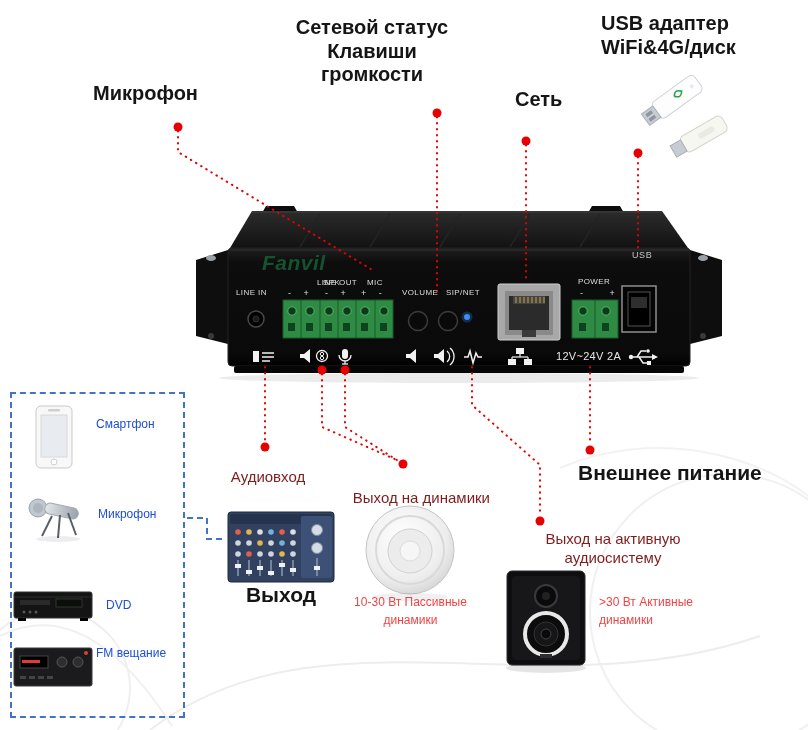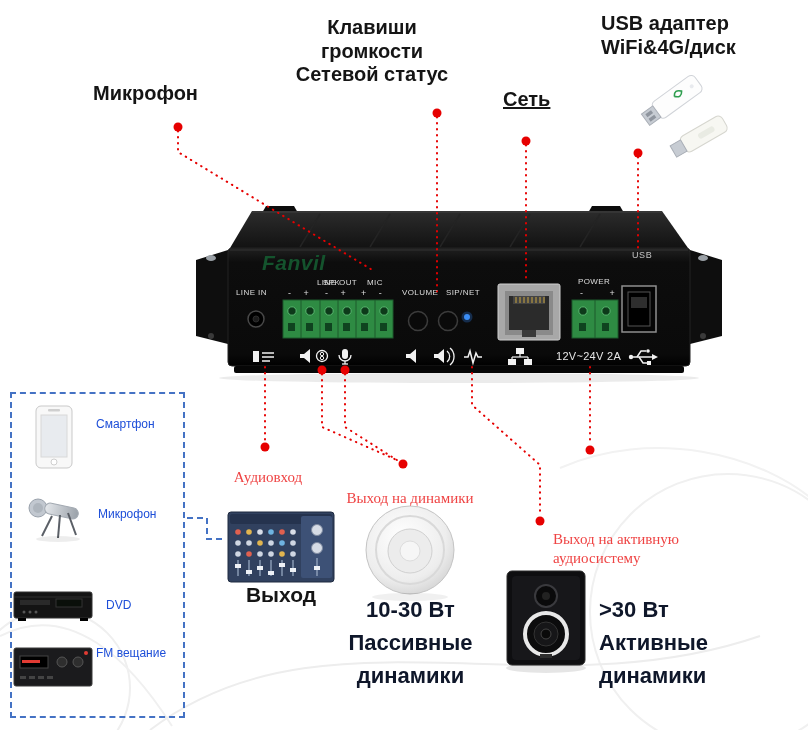--- a/index.html
+++ b/index.html
@@ -1,22 +1,22 @@
 <!DOCTYPE html>
 <html><head>
 <meta charset="utf-8">
 <style>
   html,body{margin:0;padding:0;background:#fff;}
   #stage{position:relative;width:808px;height:730px;background:#fff;overflow:hidden;
          font-family:"Liberation Sans","DejaVu Sans",sans-serif;}
   #stage svg.layer{position:absolute;left:0;top:0;}
   .abs{position:absolute;}
   .b{font-weight:700;font-size:20px;color:#151515;line-height:1.18;}
-  .r{font-size:15px;color:#ef4444;line-height:1.25;font-family:Liberation Serif, serif;}
-  .prod{font-weight:700;font-size:22px;color:#0f172a;line-height:1.5;}
+  .r{font-size:15px;color:#7f1d1d;line-height:1.25;}
+  .prod{font-weight:400;font-size:12px;color:#ef4444;line-height:1.5;}
   .src{font-size:12px;color:#1d4ed8;line-height:1.25;}
   .brk{word-break:break-all;}
   .pt{color:#dedede;font-size:8px;letter-spacing:0.4px;white-space:nowrap;}
   .pt9{color:#e6e6e6;font-size:11px;letter-spacing:0.3px;white-space:nowrap;}
   .pol{color:#dedede;font-size:9px;letter-spacing:5px;white-space:nowrap;}
   .pol-wide{color:#dedede;font-size:9px;letter-spacing:12px;white-space:nowrap;}
   .brand{font-size:21px;font-weight:700;font-style:italic;color:#14532d;letter-spacing:0.5px;}
   .usbsmall{color:#c4c4c4;font-size:9px;letter-spacing:0.6px;}
   .source-box{position:absolute;left:10px;top:392px;width:171px;height:322px;
               border:2px dashed #4472c4;}
@@ -363,30 +363,31 @@
       <circle cx="540" cy="521" r="4.5"></circle>
       <circle cx="590" cy="450" r="4.5"></circle>
     </g>
   </svg>
 
   <div class="source-box"></div>
 
   <div class="abs b" style="left:93px;top:82px;">Микрофон</div>
 
   <div class="abs b" style="left:287px;top:16px;width:170px;text-align:center;">
+    <span style="display:block;">Сетевой статус</span>
     <span style="display:block;margin:0 auto;width:112px;">Клавиши громкости</span>
-    <span style="display:block;">Сетевой статус</span>
   </div>
 
-  <div class="abs b" style="left:503px;top:88px;text-decoration:underline;">Сеть</div>
+  <div class="abs b" style="left:515px;top:88px;">Сеть</div>
   <div class="abs b" style="left:601px;top:12px;width:195px;">USB адаптер WiFi&amp;4G/диск</div>
 
   <div class="abs r" style="left:213px;top:468px;width:110px;text-align:center;">Аудиовход</div>
-  <div class="abs r" style="left:330px;top:489px;width:160px;text-align:center;">Выход на динамики</div>
-  <div class="abs r" style="left:553px;top:530px;width:150px;">Выход на активную аудиосистему</div>
+  <div class="abs r" style="left:330px;top:489px;width:160px;text-align:right;">Выход на динамики</div>
+  <div class="abs r" style="left:538px;top:530px;width:150px;text-align:center;">Выход на активную аудиосистему</div>
+  <div class="abs b" style="left:578px;top:461px;font-size:21px;">Внешнее питание</div>
 
   <div class="abs b" style="left:228px;top:583px;width:106px;text-align:center;font-size:21px;">Выход</div>
   <div class="abs prod" style="left:338px;top:593px;width:145px;text-align:center;">10-30 Вт Пассивные динамики</div>
   <div class="abs prod" style="left:599px;top:593px;width:120px;">&gt;30 Вт Активные динамики</div>
 
   <div class="abs src brk" style="left:96px;top:417px;width:66px;">Смартфон</div>
   <div class="abs src brk" style="left:98px;top:507px;width:62px;">Микрофон</div>
   <div class="abs src" style="left:106px;top:598px;">DVD</div>
   <div class="abs src" style="left:96px;top:646px;width:72px;">FM вещание</div>
 

